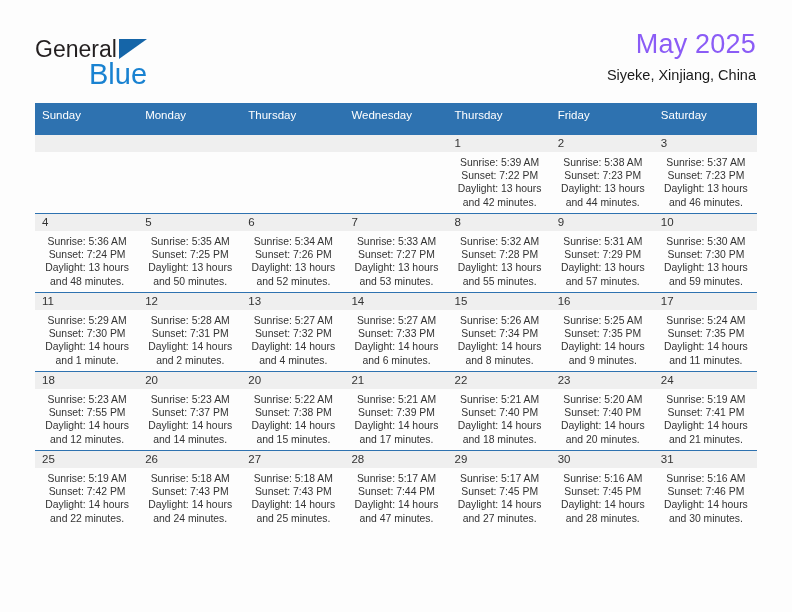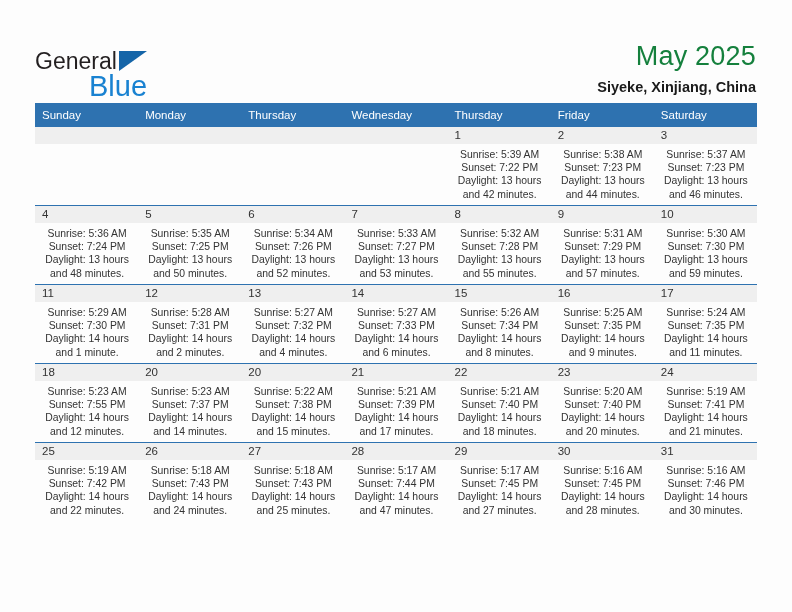--- a/index.html
+++ b/index.html
@@ -22,21 +22,20 @@
     box-sizing: border-box;
   }
 
   
   .header {
     position: absolute;
     left: 0;
     top: 0;
     width: 792px;
     height: 100px;
-    margin-top: 12px;
   }
 
   .logo {
     position: absolute;
     left: 35px;
     top: 36px;
     width: 180px;
     height: 50px;
   }
   .logo-general {
@@ -70,49 +69,49 @@
 
   .title-block {
     position: absolute;
     right: 36px;
     top: 28px;
     text-align: right;
   }
   .cal-title {
     font-size: 27px;
     font-weight: 400;
-    color: #15803d;
+    color: #8b5cf6;
     line-height: 32px;
     letter-spacing: 0.2px;
   }
   .cal-subtitle {
     margin-top: 7px;
     font-size: 14.5px;
-    font-weight: 700;
+    font-weight: 400;
     color: #1a1a1a;
     line-height: 17px;
   }
 
   
   .calendar {
     position: absolute;
     left: 35px;
     top: 103px;
     width: 722px;
     border-collapse: collapse;
     table-layout: fixed;
   }
 
   .calendar th {
     background: #2e72b0;
     color: #ffffff;
     font-size: 11.5px;
     font-weight: 400;
     text-align: left;
-    padding: 6px 0 6px 7px;
+    padding: 6px 0 14px 7px;
     height: 11px;
     border: none;
   }
 
   .calendar td {
     width: 103.1px;
     height: 78px;
     vertical-align: top;
     padding: 0;
     border: none;

